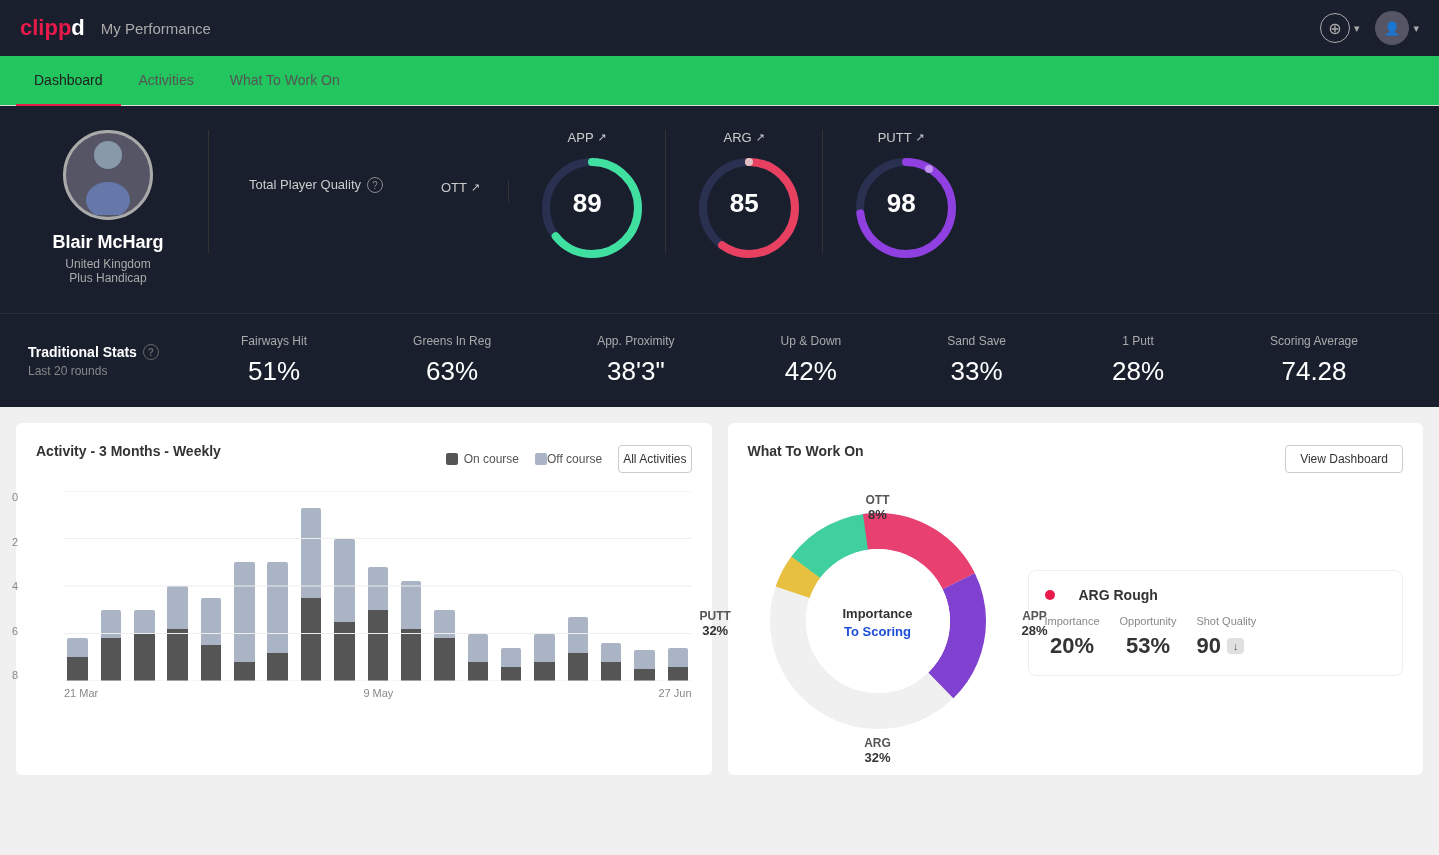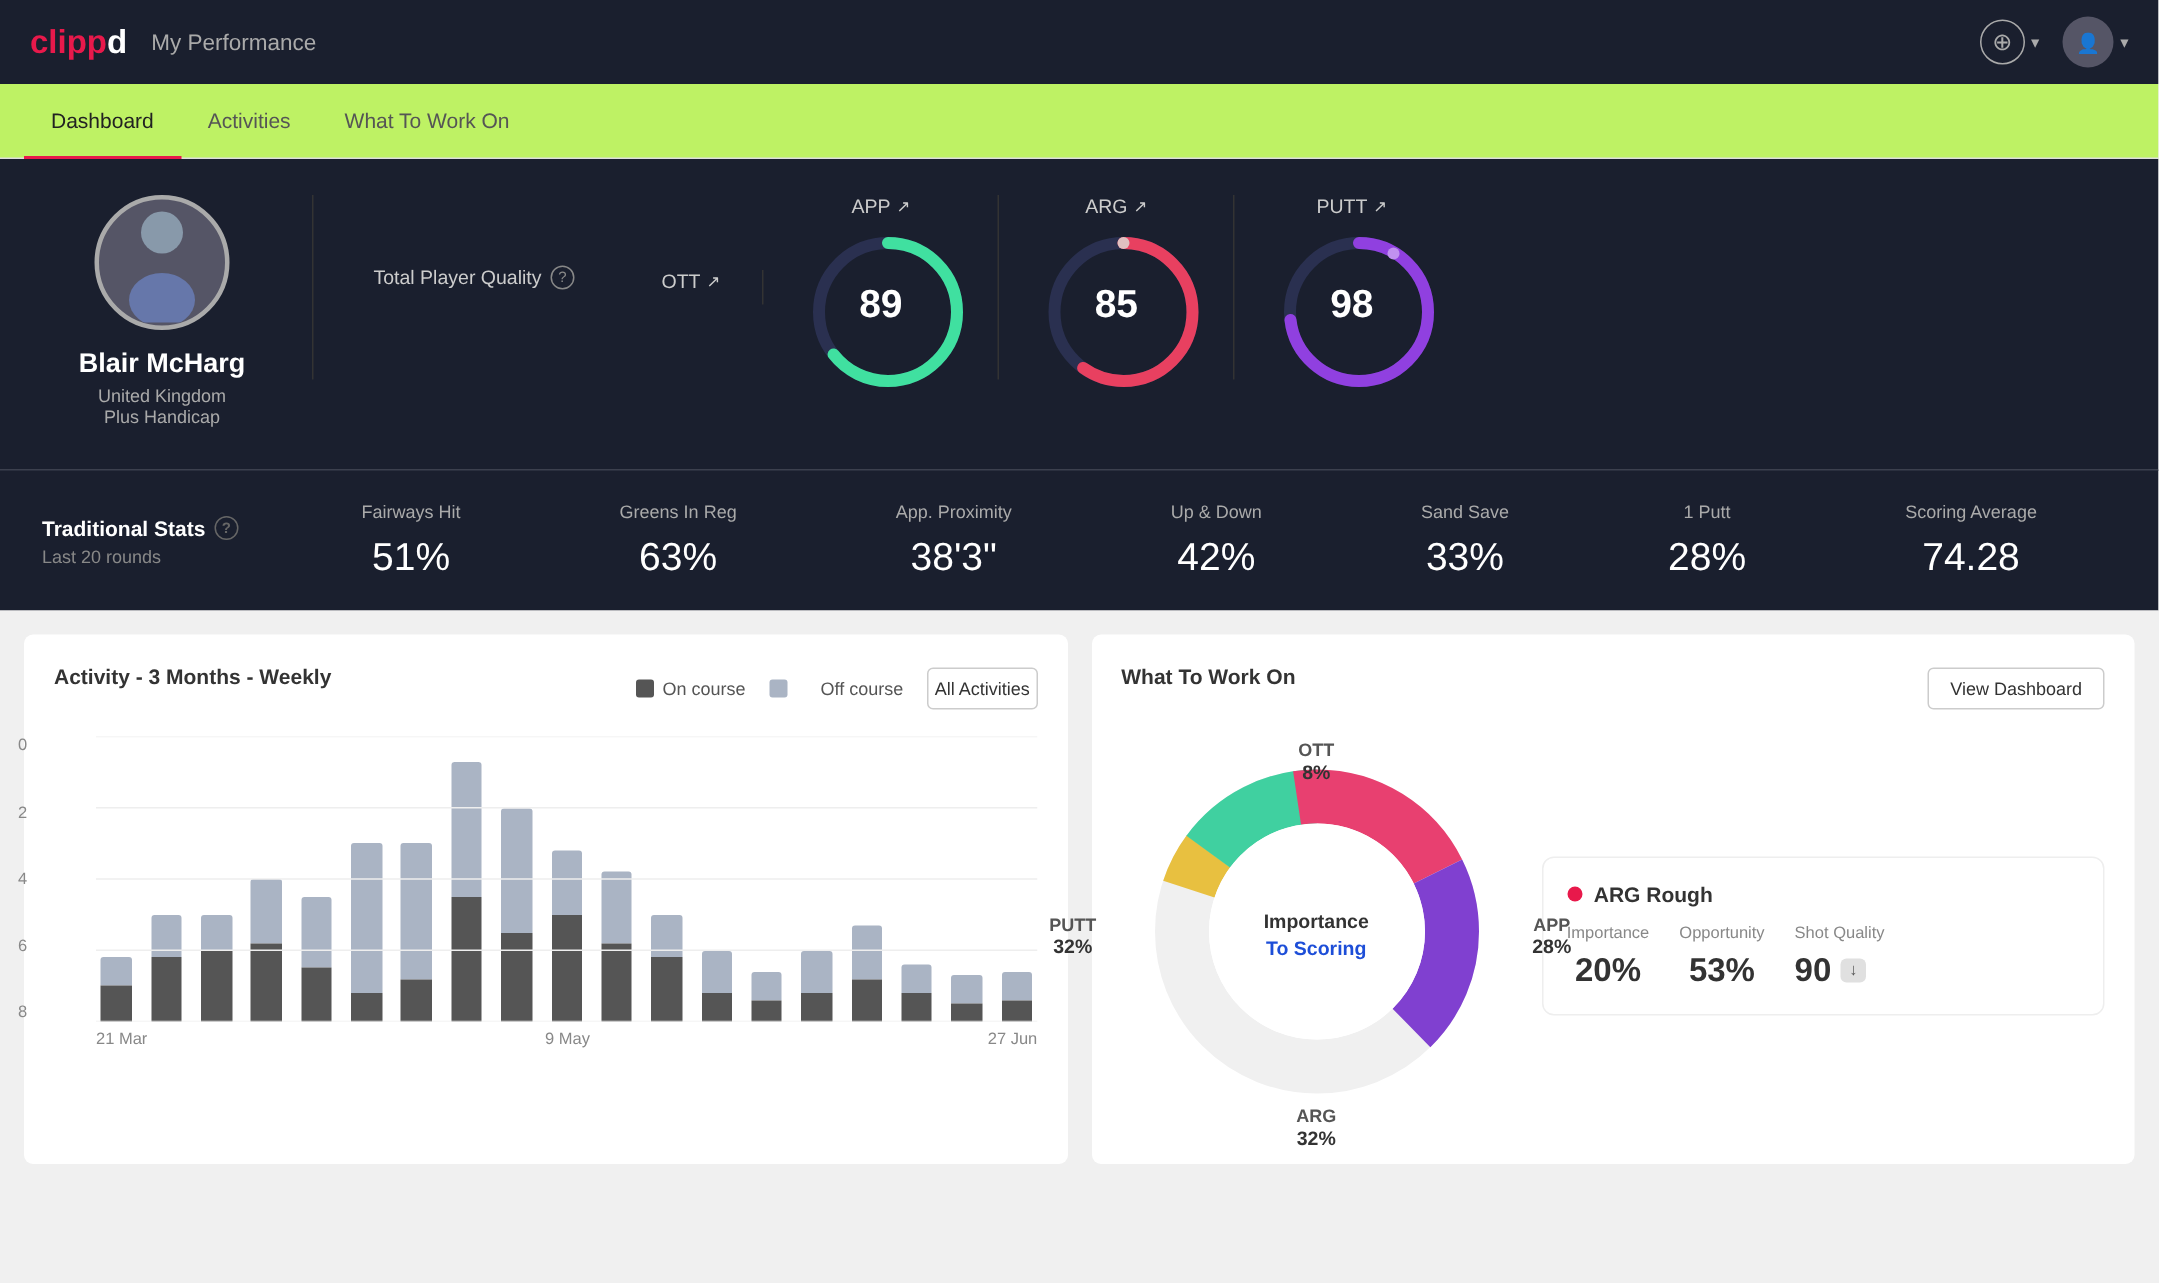--- a/index.html
+++ b/index.html
@@ -25,21 +25,21 @@
       color: #aaa; font-size: 16px; cursor: pointer; background: transparent;
     }
     .header-avatar {
       width: 34px; height: 34px; border-radius: 50%; background: #556; overflow: hidden;
       display: flex; align-items: center; justify-content: center; font-size: 13px;
     }
     .header-dropdown { color: #aaa; font-size: 11px; }
 
     
     .tabs {
-      background: #bef264;
+      background: #22c55e;
       display: flex;
       border-bottom: 1px solid #ddd;
       padding: 0 16px;
     }
     .tab {
       padding: 16px 18px;
       font-size: 14px;
       color: #555;
       cursor: pointer;
       border-bottom: 2px solid transparent;
@@ -126,21 +126,21 @@
     .wtwo-header { display: flex; align-items: center; justify-content: space-between; margin-bottom: 16px; }
     .view-dashboard-btn {
       border: 1px solid #ccc; background: #fff; padding: 6px 14px;
       font-size: 12px; cursor: pointer; border-radius: 4px; color: #333;
     }
     .wtwo-content { display: flex; gap: 20px; align-items: center; }
 
     .insight-card {
       border: 1px solid #eee; border-radius: 8px; padding: 16px; flex: 1;
     }
-    .insight-title { font-size: 14px; font-weight: 700; color: #333; margin-bottom: 12px; display: flex; align-items: center; gap: 8px; }
+    .insight-title { font-size: 14px; font-weight: 700; color: #333; margin-bottom: 12px; display: flex; align-items: center; gap: 24px; }
     .dot-red { width: 10px; height: 10px; border-radius: 50%; background: #e8194b; flex-shrink: 0; }
     .insight-cols { display: flex; gap: 20px; }
     .insight-col { text-align: center; }
     .insight-col-label { font-size: 11px; color: #888; margin-bottom: 6px; }
     .insight-col-value { font-size: 22px; font-weight: 700; color: #333; }
     .insight-badge { background: #e0e0e0; border-radius: 4px; padding: 2px 6px; font-size: 11px; color: #555; }
   </style>
 </head>
 <body>
 
@@ -289,21 +289,21 @@
 
   <div class="panel-left">
     <div class="chart-header">
       <div class="panel-title">Activity - 3 Months - Weekly</div>
       <div style="display:flex;align-items:center;gap:16px;">
         <div class="chart-legend">
           <div style="display:flex;align-items:center;gap:6px;">
             <div class="legend-dot" style="background:#555;"></div>
             <span>On course</span>
           </div>
-          <div style="display:flex;align-items:center;gap:22px;">
+          <div style="display:flex;align-items:center;gap:0;">
             <div class="legend-dot" style="background:#aab4c4;"></div>
             <span>Off course</span>
           </div>
         </div>
         <button class="chart-btn">All Activities</button>
       </div>
     </div>
     <div style="position:relative; padding-left:28px;">
       <div class="chart-y-labels">
         <span>8</span>

